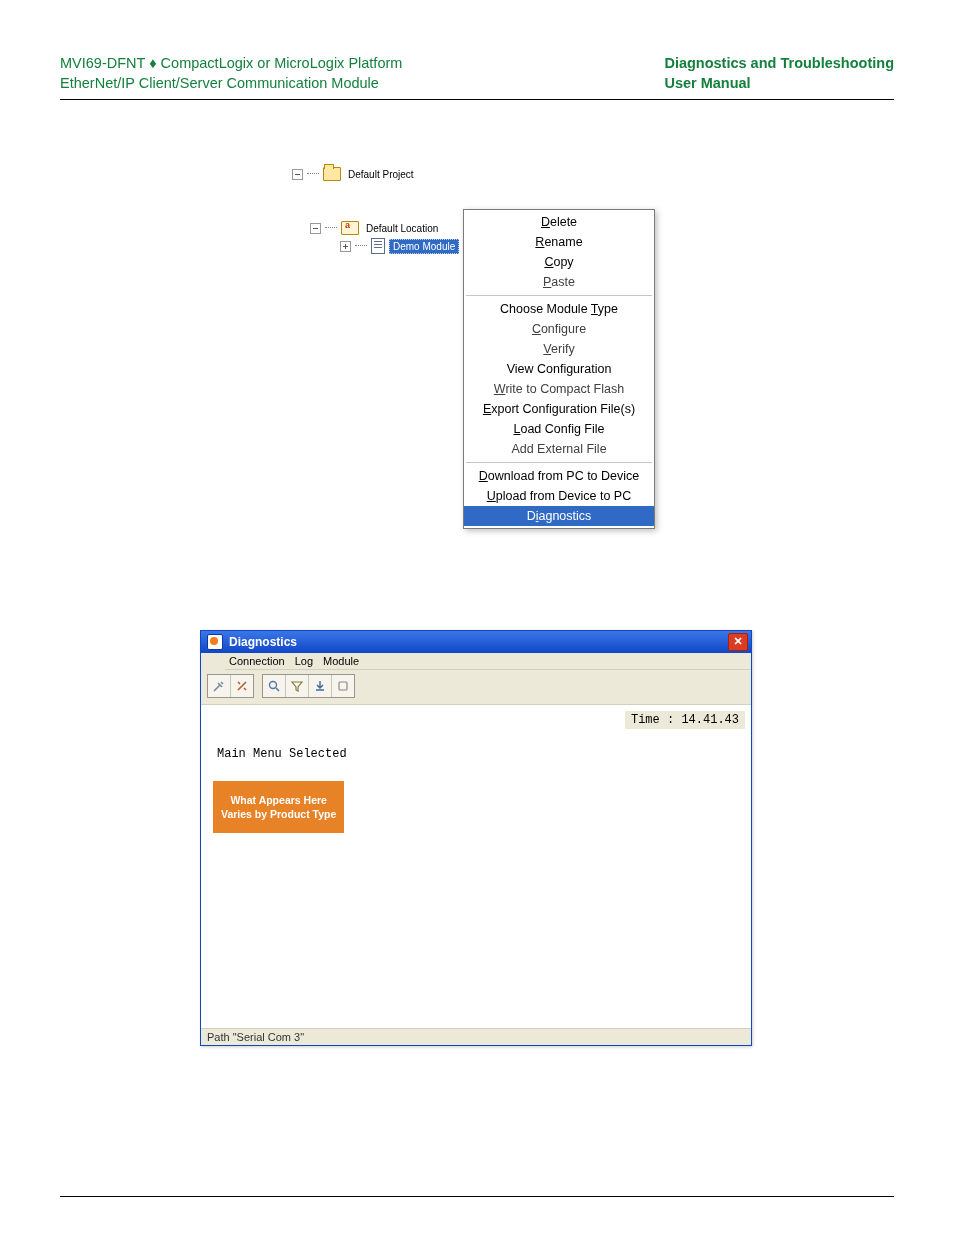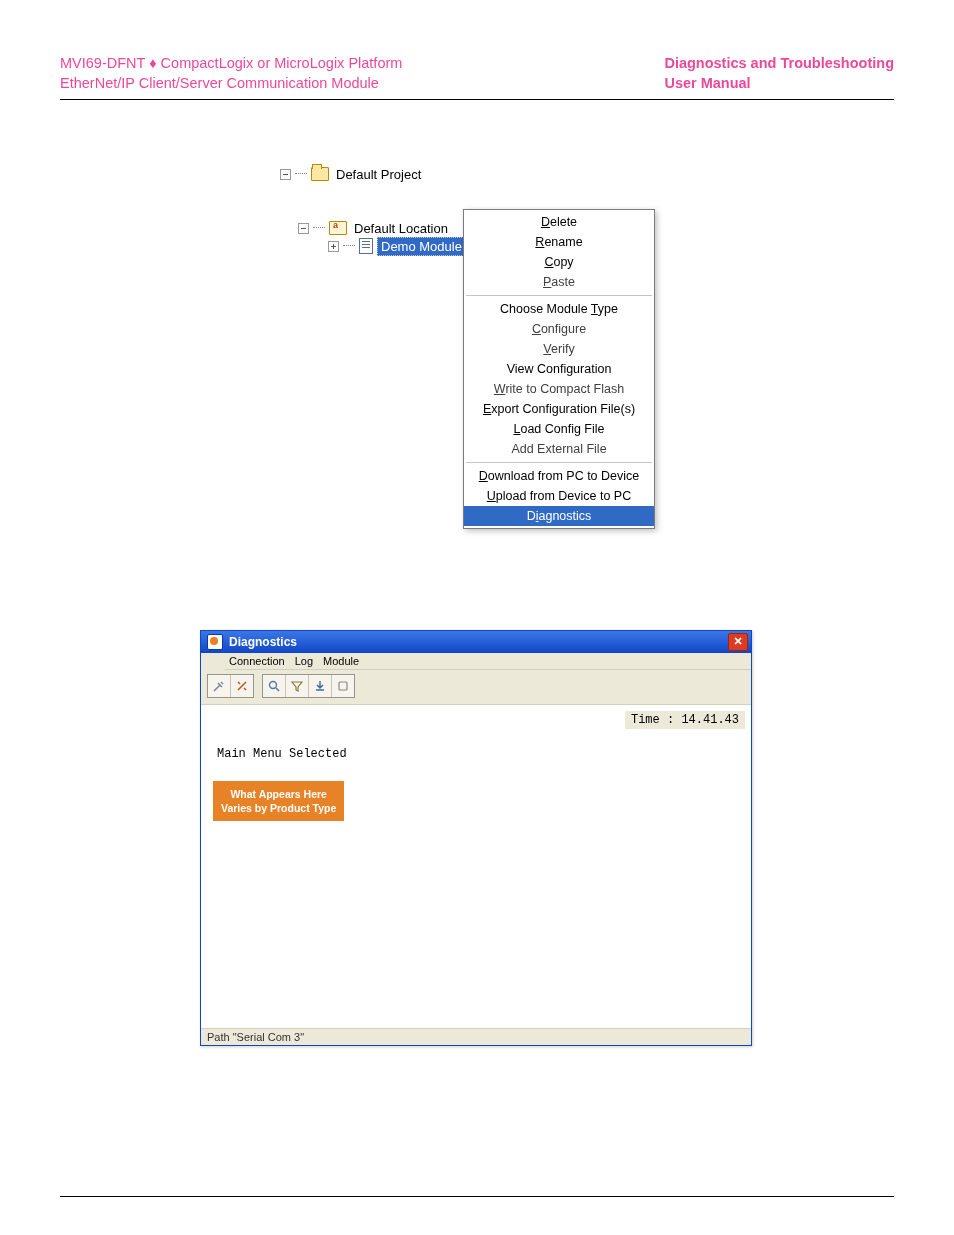--- a/index.html
+++ b/index.html
@@ -10,21 +10,21 @@
     width: 954px;
   }
   .page {
     padding: 54px 60px 40px 60px;
     box-sizing: border-box;
   }
   .header-row {
     display: flex;
     justify-content: space-between;
     font-size: 14.5px;
-    color: #ec4899;
+    color: #15803d;
     line-height: 1.35;
   }
   .header-left { text-align: left; }
   .header-right { text-align: left; font-weight: bold; }
   .hr {
     border: none;
     border-top: 1px solid #000;
     margin: 6px 0 0 0;
   }
   .content {
@@ -33,24 +33,24 @@
 
   
   .fig-tree-wrap {
     position: relative;
     width: 520px;
     height: 400px;
     margin-left: 220px;
   }
   .tree {
     font-family: Tahoma, Arial, sans-serif;
-    font-size: 13px;
+    font-size: 10px;
     color: #000;
     position: absolute;
-    left: 0;
+    left: 12px;
     top: 5px;
   }
   .tree-row {
     display: flex;
     align-items: center;
     gap: 4px;
     height: 18px;
   }
   .tree-row.r2 { padding-left: 18px; margin-top: 36px; }
   .tree-row.r3 { padding-left: 48px; }
@@ -266,21 +266,21 @@
   }
   .orange-box {
     position: absolute;
     left: 12px;
     top: 76px;
     background: #e88226;
     color: #fff;
     font-size: 10.5px;
     font-weight: bold;
     text-align: center;
-    padding: 6px 8px;
+    padding: 12px 8px;
     line-height: 1.35;
   }
   .statusbar {
     background: #ece9d8;
     border-top: 1px solid #d4d0c0;
     padding: 2px 6px;
     font-size: 11px;
     color: #333;
   }
 

